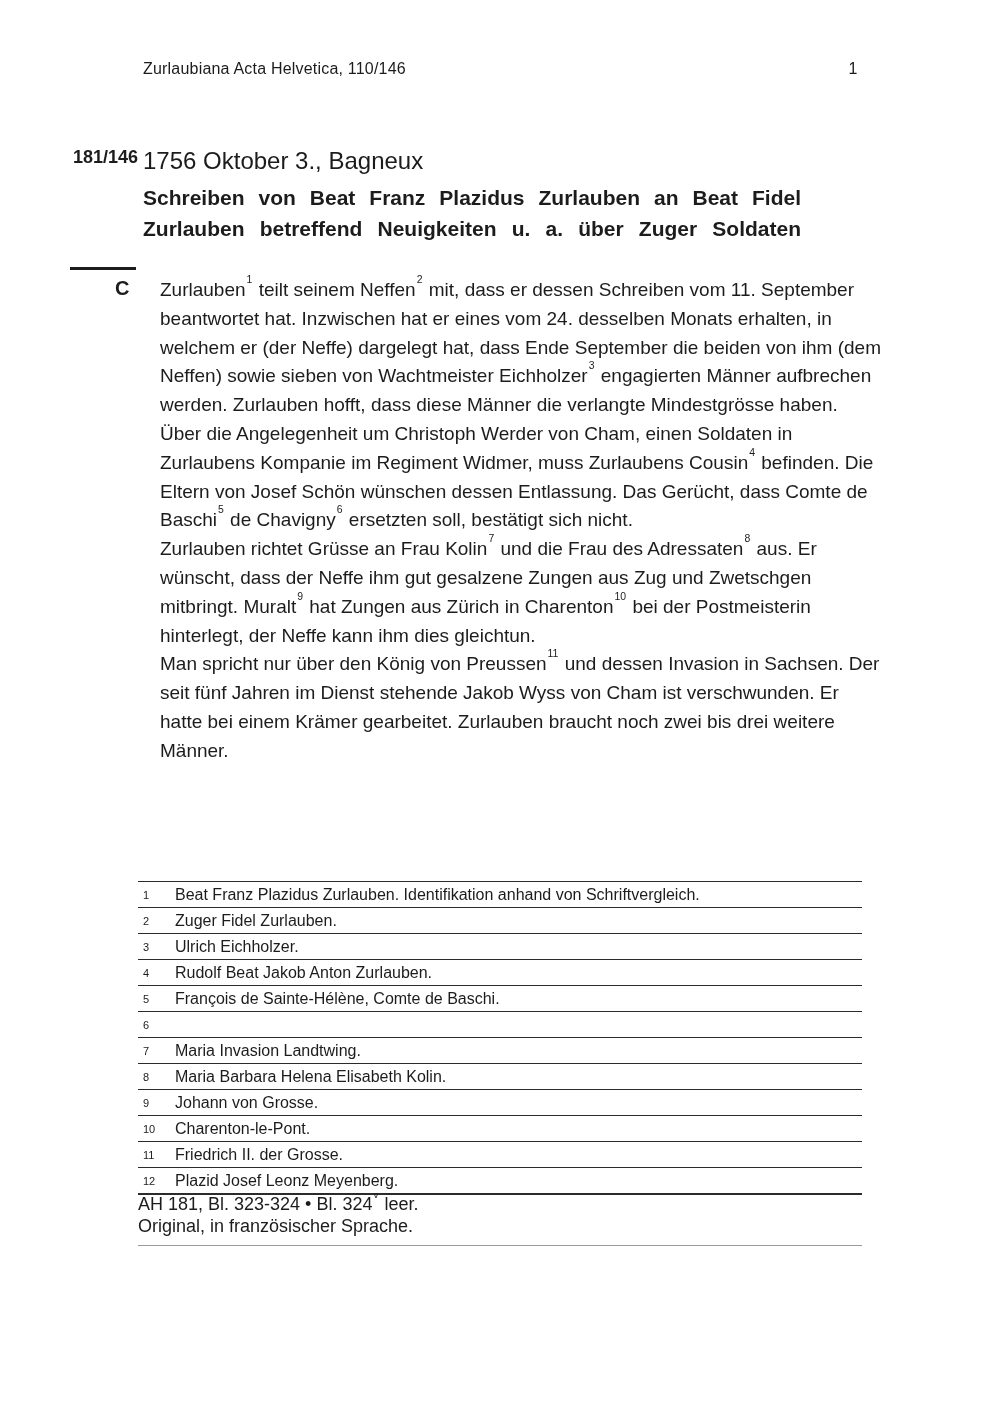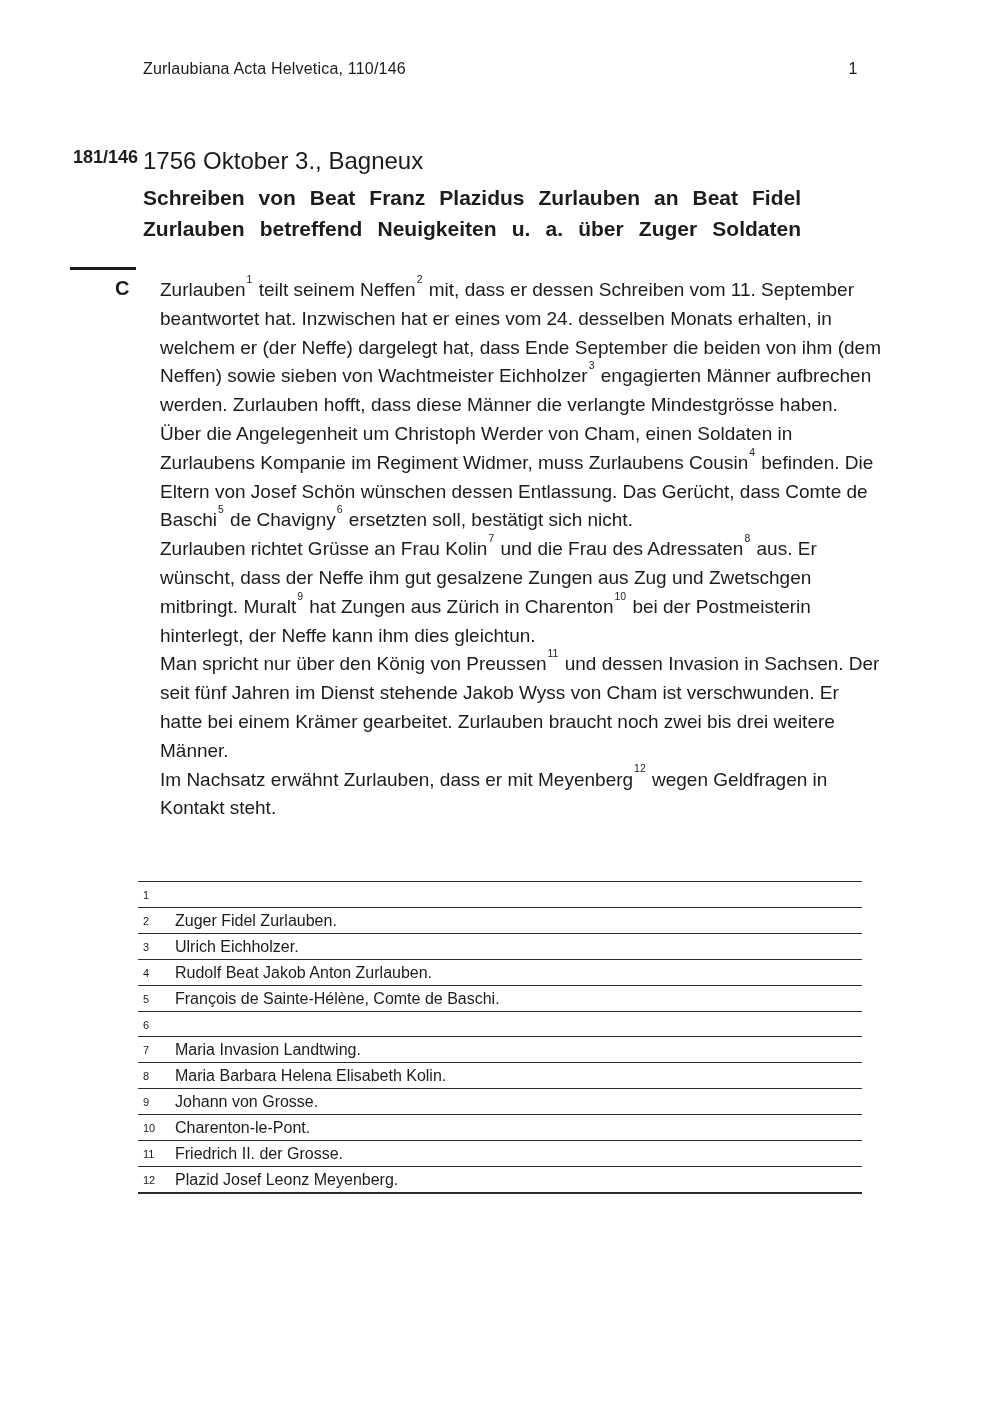--- a/index.html
+++ b/index.html
@@ -137,32 +137,35 @@
   <div class="doc-title">Schreiben von Beat Franz Plazidus Zurlauben an Beat Fidel Zurlauben betreffend Neuigkeiten u. a. über Zuger Soldaten</div>
 
   <div class="regest-rule"></div>
 
   <div class="regest-marker">C</div>
 
   <div class="regest-body" id="regest-body">
       <p>Zurlauben<sup class="fnref">1</sup> teilt seinem Neffen<sup class="fnref">2</sup> mit, dass er dessen Schreiben vom 11. September beantwortet hat. Inzwischen hat er eines vom 24. desselben Monats erhalten, in welchem er (der Neffe) dargelegt hat, dass Ende September die beiden von ihm (dem Neffen) sowie sieben von Wachtmeister Eichholzer<sup class="fnref">3</sup> engagierten Männer aufbrechen werden. Zurlauben hofft, dass diese Männer die verlangte Mindestgrösse haben. Über die Angelegenheit um Christoph Werder von Cham, einen Soldaten in Zurlaubens Kompanie im Regiment Widmer, muss Zurlaubens Cousin<sup class="fnref">4</sup> befinden. Die Eltern von Josef Schön wünschen dessen Entlassung. Das Gerücht, dass Comte de Baschi<sup class="fnref">5</sup> de Chavigny<sup class="fnref">6</sup> ersetzten soll, bestätigt sich nicht.</p>
       <p>Zurlauben richtet Grüsse an Frau Kolin<sup class="fnref">7</sup> und die Frau des Adressaten<sup class="fnref">8</sup> aus. Er wünscht, dass der Neffe ihm gut gesalzene Zungen aus Zug und Zwetschgen mitbringt. Muralt<sup class="fnref">9</sup> hat Zungen aus Zürich in Charenton<sup class="fnref">10</sup> bei der Postmeisterin hinterlegt, der Neffe kann ihm dies gleichtun.</p>
       <p>Man spricht nur über den König von Preussen<sup class="fnref">11</sup> und dessen Invasion in Sachsen. Der seit fünf Jahren im Dienst stehende Jakob Wyss von Cham ist verschwunden. Er hatte bei einem Krämer gearbeitet. Zurlauben braucht noch zwei bis drei weitere Männer.</p>
-      <p>Im Nachsatz erwähnt Zurlauben, dass er mit Meyenberg<sup class="fnref">12</sup> wegen Geldfragen in Kontakt steht.</p>
     </div>
 
   <div class="footnotes" id="footnotes">
-      <div class="footnote-row"><span class="footnote-num">1</span></div>
+      <div class="footnote-row"><span class="footnote-num">1</span><span>Beat Franz Plazidus Zurlauben. Identifikation anhand von Schriftvergleich.</span></div>
       <div class="footnote-row"><span class="footnote-num">2</span><span>Zuger Fidel Zurlauben.</span></div>
       <div class="footnote-row"><span class="footnote-num">3</span><span>Ulrich Eichholzer.</span></div>
       <div class="footnote-row"><span class="footnote-num">4</span><span>Rudolf Beat Jakob Anton Zurlauben.</span></div>
       <div class="footnote-row"><span class="footnote-num">5</span><span>François de Sainte-Hélène, Comte de Baschi.</span></div>
       <div class="footnote-row"><span class="footnote-num">6</span></div>
       <div class="footnote-row"><span class="footnote-num">7</span><span>Maria Invasion Landtwing.</span></div>
       <div class="footnote-row"><span class="footnote-num">8</span><span>Maria Barbara Helena Elisabeth Kolin.</span></div>
       <div class="footnote-row"><span class="footnote-num">9</span><span>Johann von Grosse.</span></div>
       <div class="footnote-row"><span class="footnote-num">10</span><span>Charenton-le-Pont.</span></div>
       <div class="footnote-row"><span class="footnote-num">11</span><span>Friedrich II. der Grosse.</span></div>
       <div class="footnote-row"><span class="footnote-num">12</span><span>Plazid Josef Leonz Meyenberg.</span></div>
     </div>
 
+  <div class="source-note">
+    <div id="source-note-line1">AH 181, Bl. 323-324 • Bl. 324<sup class="sup-v">v</sup> leer.</div>
+    <div>Original, in französischer Sprache.</div>
+  </div>
 
 </div>
 
 </body></html>

